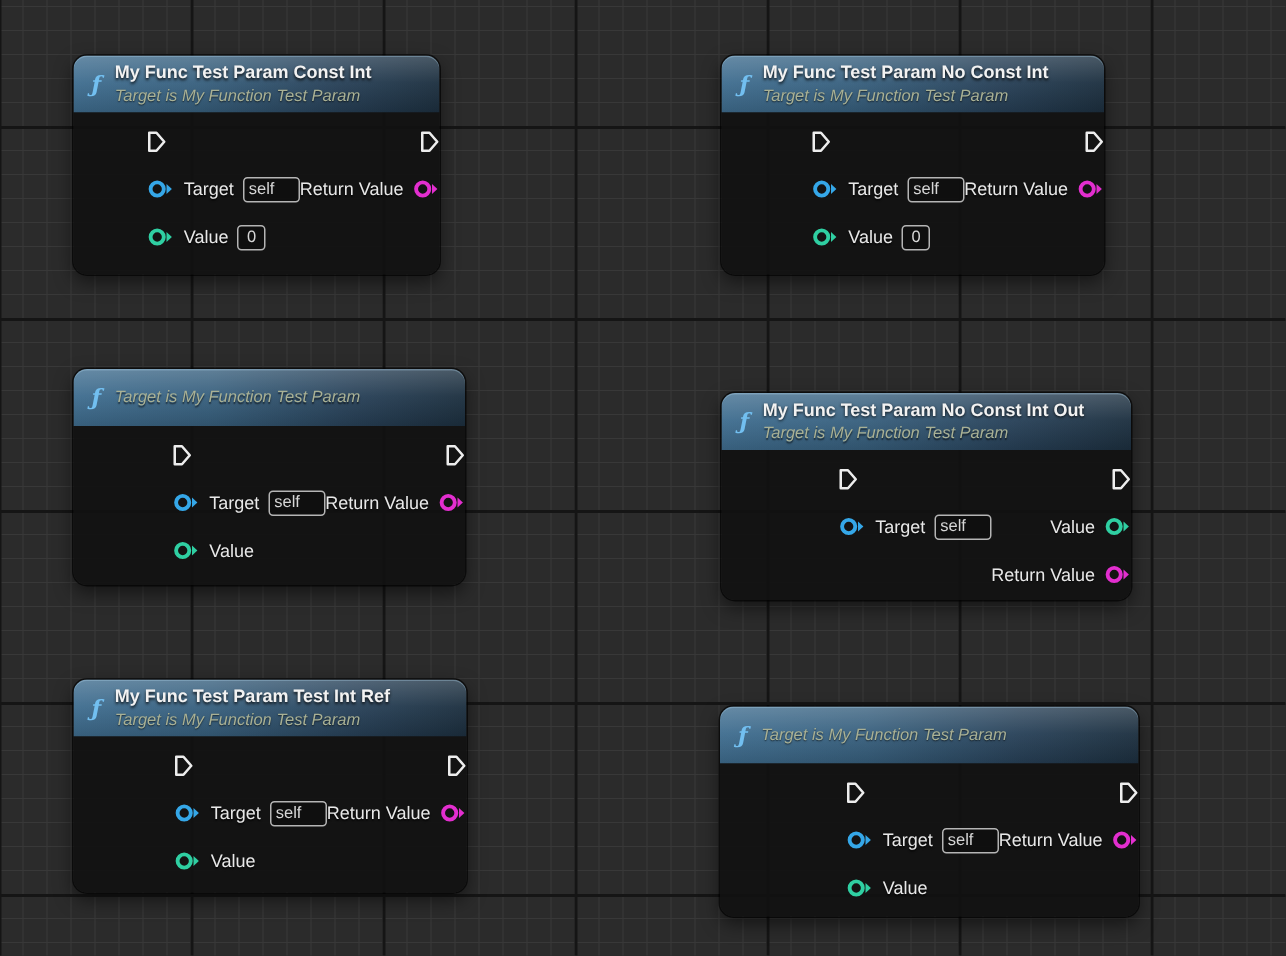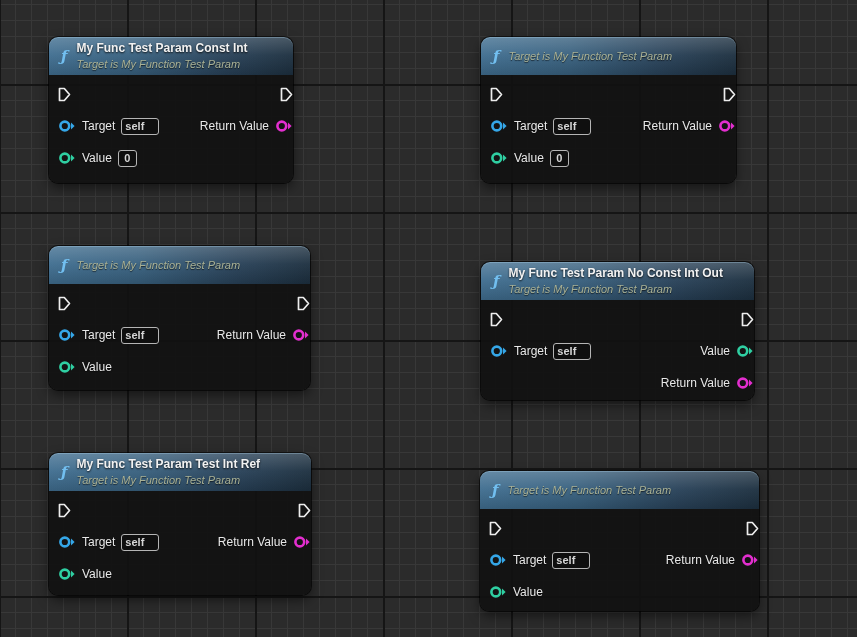--- a/index.html
+++ b/index.html
@@ -29,31 +29,31 @@
       linear-gradient(90deg, #406e90 0%, #38607e 35%, #284158 72%, #1d3040 100%);
     box-shadow:inset 0 1px 0 rgba(173,208,233,0.35);
   }
   .ficon{
     font-family:"DejaVu Serif",serif;font-style:italic;font-weight:bold;
     color:#72bff0;font-size:15px;margin-right:9px;flex:0 0 auto;
   }
   .ht{display:flex;flex-direction:column;line-height:1.3;white-space:nowrap;justify-content:flex-end;}
   .nt{font-size:12px;font-weight:bold;color:#f2f2f2;text-shadow:0 1px 2px rgba(0,0,0,0.85);}
   .ns{font-size:11px;font-style:italic;color:#a9b195;text-shadow:0 1px 1px rgba(0,0,0,0.6);}
-  .nb{display:flex;justify-content:space-between;padding:3px 0 6px;}
+  .nb{display:flex;justify-content:flex-end;padding:3px 0 6px;}
   .col{display:flex;flex-direction:column;}
   .row{height:32px;display:flex;align-items:center;gap:6px;}
   .cl .row{padding-left:9px;}
   .cr .row{justify-content:flex-end;}
   .pl{font-size:12px;color:#e8e8e8;text-shadow:0 1px 1px rgba(0,0,0,0.6);white-space:nowrap;}
   .pin{display:flex;align-items:center;flex:0 0 auto;}
   input.pv{
     box-sizing:border-box;height:17px;
     background:rgba(12,12,12,0.5);border:1px solid #b5b5b5;border-radius:3px;
-    color:#d6d6d6;font-size:11px;padding:0 3px;font-family:"Liberation Sans",sans-serif;font-weight:bold;
+    color:#d6d6d6;font-size:11px;padding:0 3px;font-family:"Liberation Sans",sans-serif;
   }
   input.pv.num{text-align:center;}
 </style>
 </head>
 <body>
 
 <div id="canvas">
     <div class="node" style="left: 49px; top: 37px; width: 244px; height: 146px;">
       <div class="nh">
         <span class="ficon">ƒ</span>
@@ -109,20 +109,21 @@
               </svg>
             </span>
           </div>
         </div>
       </div>
     </div>
     <div class="node" style="left: 481px; top: 37px; width: 255px; height: 146px;">
       <div class="nh">
         <span class="ficon">ƒ</span>
         <span class="ht">
+          <span class="nt">My Func Test Param No Const Int</span>
           <span class="ns">Target is My Function Test Param</span>
         </span>
       </div>
       <div class="nb">
         <div class="col cl">
           <div class="row">
             <span class="pin">
               <svg width="13" height="15" viewBox="0 0 13 15">
                 <path d="M1.5 1.5 H6.3 L11.5 7.5 L6.3 13.5 H1.5 Z" fill="none" stroke="#ededed" stroke-width="1.7" stroke-linejoin="round"></path>
               </svg>

